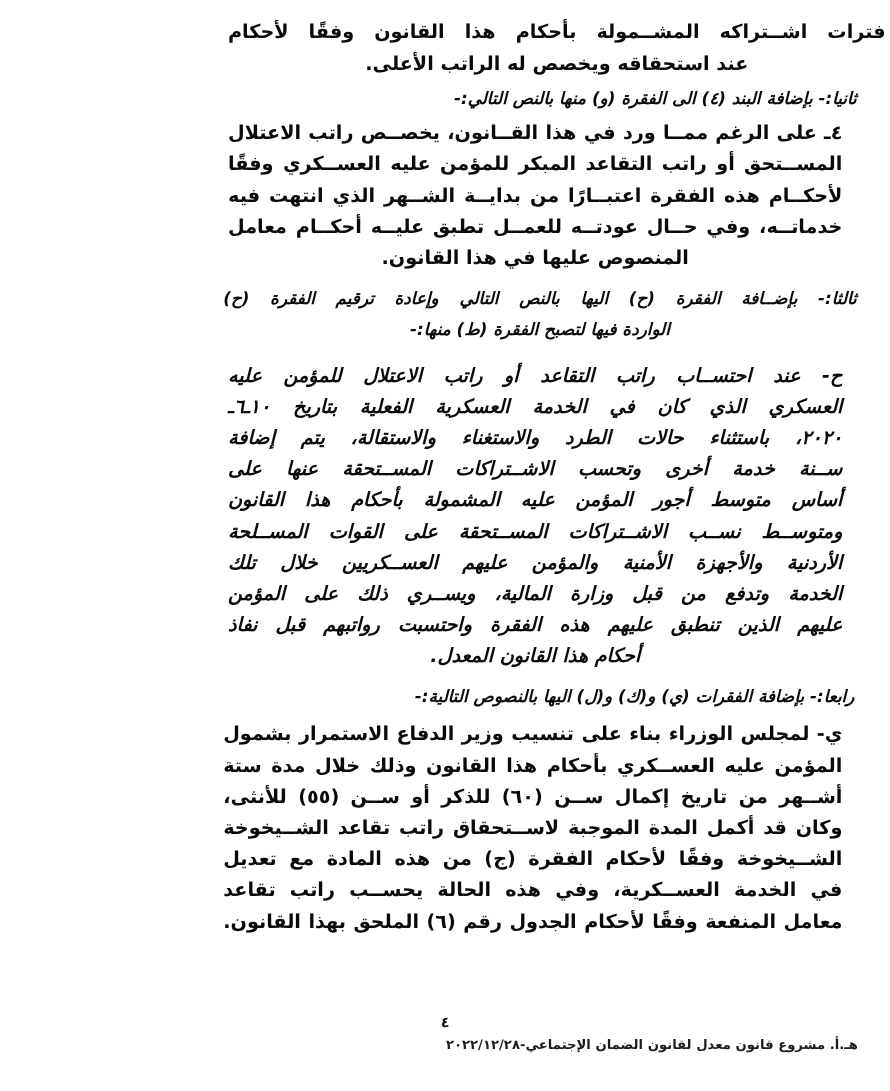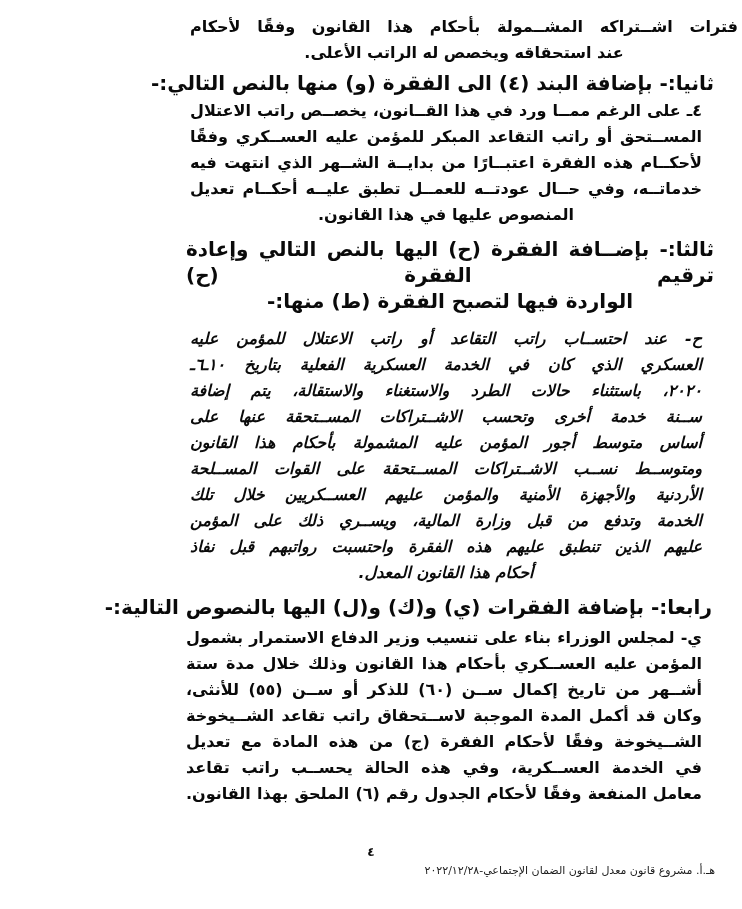--- a/index.html
+++ b/index.html
@@ -10,37 +10,37 @@
     overflow:hidden;
     font-family:"DejaVu Sans", sans-serif;
     font-weight:bold;
     color:#0a0a0a;
     direction:rtl;
   }
   .content { position:absolute; top:14px; right:0; left:0; }
   .line { font-size:16px; line-height:26px; text-align:right; white-space:normal; }
   .j { text-align:justify; text-align-last:justify; }
   .c { text-align:right; text-align-last:center; }
-  .heading-line { font-size:20px; }
+  .heading-line { font-size:14px;font-style:italic; }
 
   .cont-par   { margin:0 4px 4px 190px; }
   .heading-b  { margin:0 28px 2px 20px; }
   .item-4     { margin:0 40px 8px 190px; }
   .heading-d  { margin:0 28px 6px 186px; }
   .item-h     { margin:12px 40px 8px 190px;font-style:italic; }
   .heading-f  { margin:0 30px 5px 20px; }
   .item-y     { margin:0 40px 0 186px; }
 
   .page-number {
     position:absolute; bottom:50px; left:0; right:0;
     text-align:center; font-size:12px; font-weight:bold;
   }
   .footnote {
     position:absolute; bottom:32px; right:27px;
-    font-size:11px; font-weight:normal; color:#1c1c1c;
+    font-size:11px; font-weight:bold; color:#1c1c1c;
     direction:rtl;
   }
 </style>
 </head>
 <body>
 
 <div class="page">
   <div class="content">
 
     <div class="cont-par">
@@ -49,21 +49,21 @@
     </div>
 
     <div class="heading-b">
       <div class="line heading-line">ثانيا:- بإضافة البند (٤) الى الفقرة (و) منها بالنص التالي:-</div>
     </div>
 
     <div class="item-4">
       <div class="line j">٤ـ على الرغم ممــا ورد في هذا القــانون، يخصــص راتب الاعتلال</div>
       <div class="line j">المســتحق أو راتب التقاعد المبكر للمؤمن عليه العســكري وفقًا</div>
       <div class="line j">لأحكــام هذه الفقرة اعتبــارًا من بدايــة الشــهر الذي انتهت فيه</div>
-      <div class="line j">خدماتــه، وفي حــال عودتــه للعمــل تطبق عليــه أحكــام تعديل</div>
+      <div class="line j">خدماتــه، وفي حــال عودتــه للعمــل تطبق عليــه أحكــام معامل</div>
       <div class="line c">المنصوص عليها في هذا القانون.</div>
     </div>
 
     <div class="heading-d">
       <div class="line heading-line j">ثالثا:- بإضــافة الفقرة (ح) اليها بالنص التالي وإعادة ترقيم الفقرة (ح)</div>
       <div class="line heading-line c">الواردة فيها لتصبح الفقرة (ط) منها:-</div>
     </div>
 
     <div class="item-h">
       <div class="line j">ح- عند احتســاب راتب التقاعد أو راتب الاعتلال للمؤمن عليه</div>

